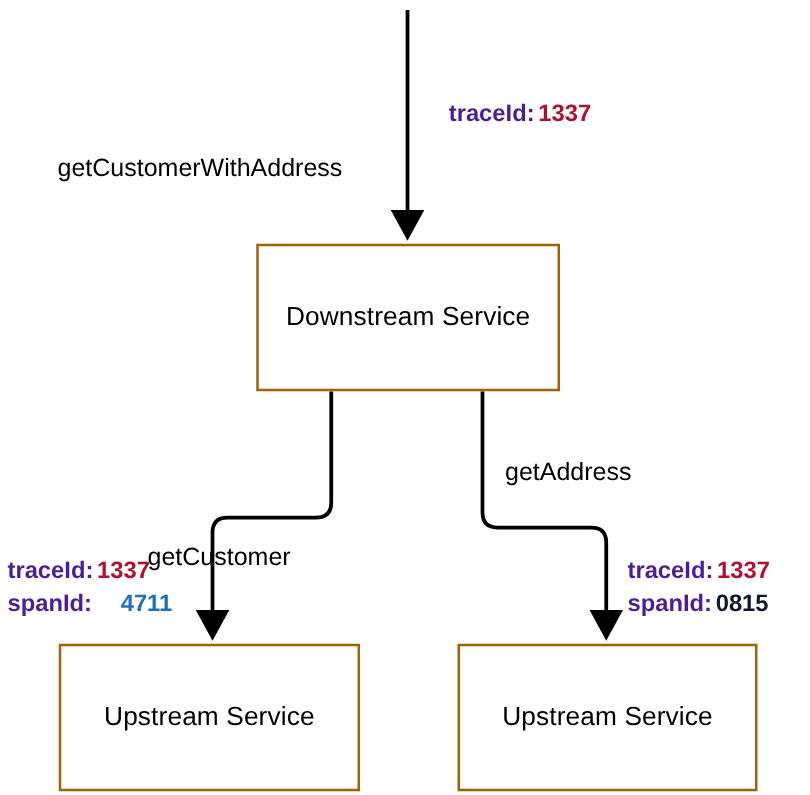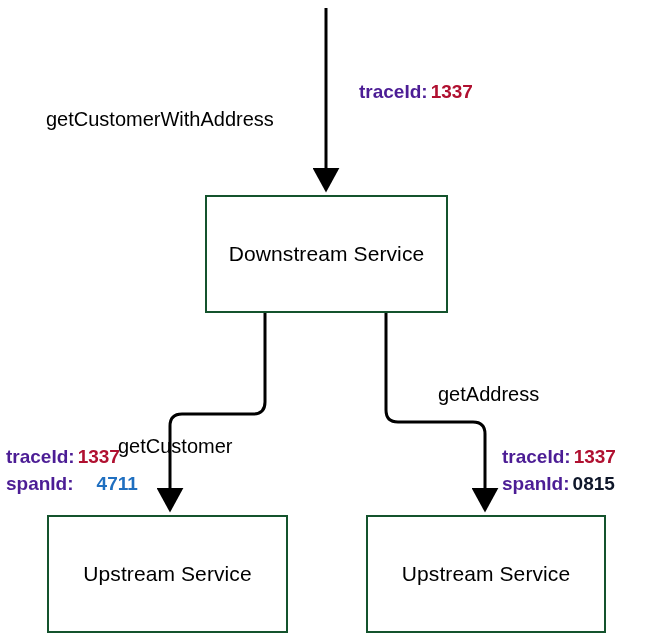--- a/index.html
+++ b/index.html
@@ -19,21 +19,21 @@
     position: absolute;
     left: 0;
     top: 0;
     width: 648px;
     height: 636px;
     pointer-events: none;
   }
   .node {
     position: absolute;
     box-sizing: border-box;
-    border: 2px solid #14532d;
+    border: 2px solid #a16207;
     background: #ffffff;
     display: flex;
     align-items: center;
     justify-content: center;
   }
   .node-label {
     font-size: 21px;
     color: #000000;
     white-space: nowrap;
     letter-spacing: 0.1px;
@@ -78,25 +78,25 @@
   </div>
 
   <div class="node" style="left:47px; top:515px; width:241px; height:118px;">
     <span class="node-label">Upstream Service</span>
   </div>
 
   <div class="node" style="left:366px; top:515px; width:240px; height:118px;">
     <span class="node-label">Upstream Service</span>
   </div>
 
-  <div class="edge-label" style="left:46px; top:108px;">getCustomerWithAddress</div>
+  <div class="edge-label" style="left:46px; top:124px;">getCustomerWithAddress</div>
 
   <div class="edge-label" style="left:118px; top:387px;margin-top:48px;">getCustomer</div>
 
-  <div class="edge-label" style="left:404px; top:383px;margin-left:34px;">getAddress</div>
+  <div class="edge-label" style="left:404px; top:367px;">getAddress</div>
 
   <div class="ann" style="left:359px; top:78px;">
     <div>
       <span class="k">traceId:</span><span class="v" style="color: rgb(176, 16, 48);">1337</span>
     </div>
   </div>
 
   <div class="ann" style="left:6px; top:443px;">
     <div>
       <span class="k">traceId:</span><span class="v" style="color: rgb(176, 16, 48);">1337</span>

